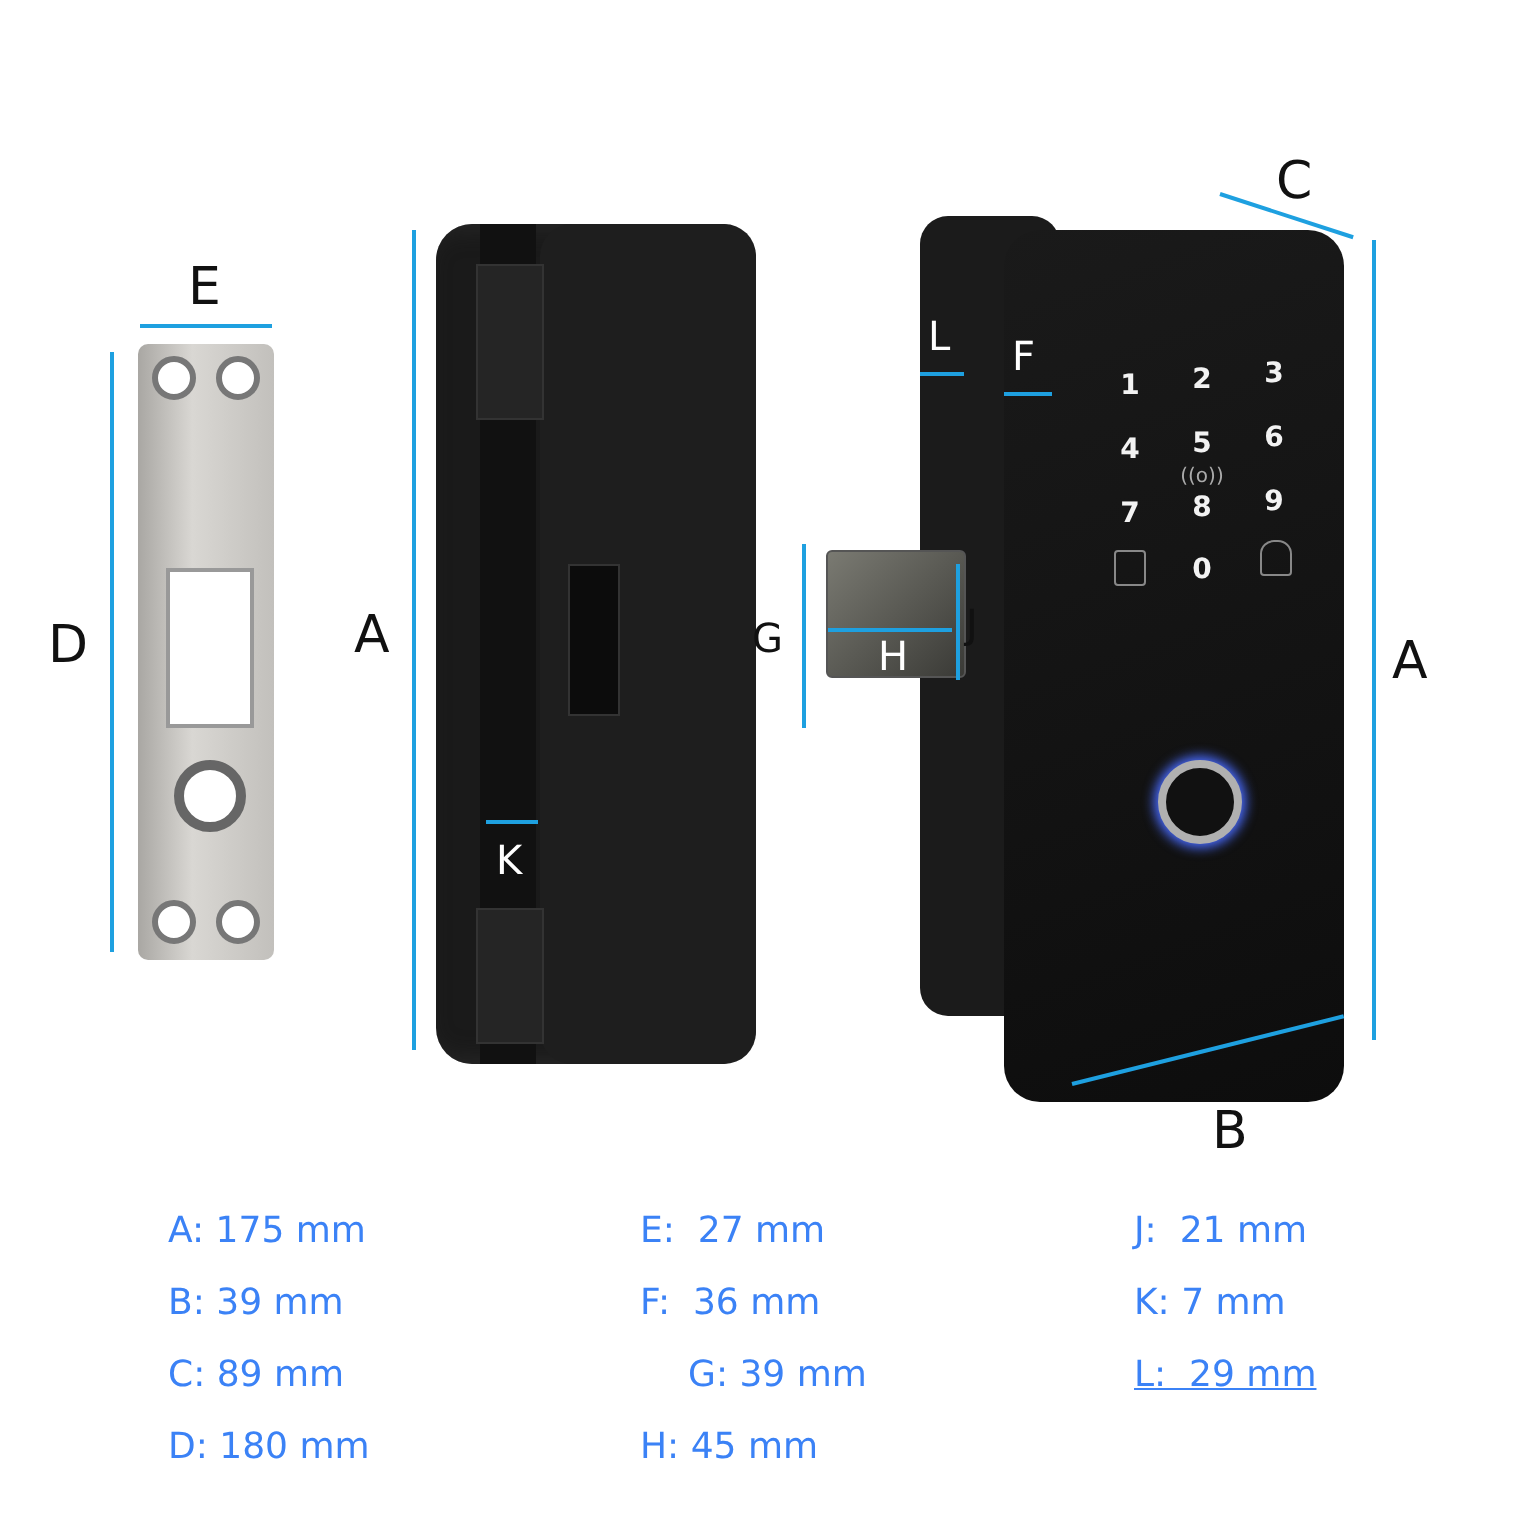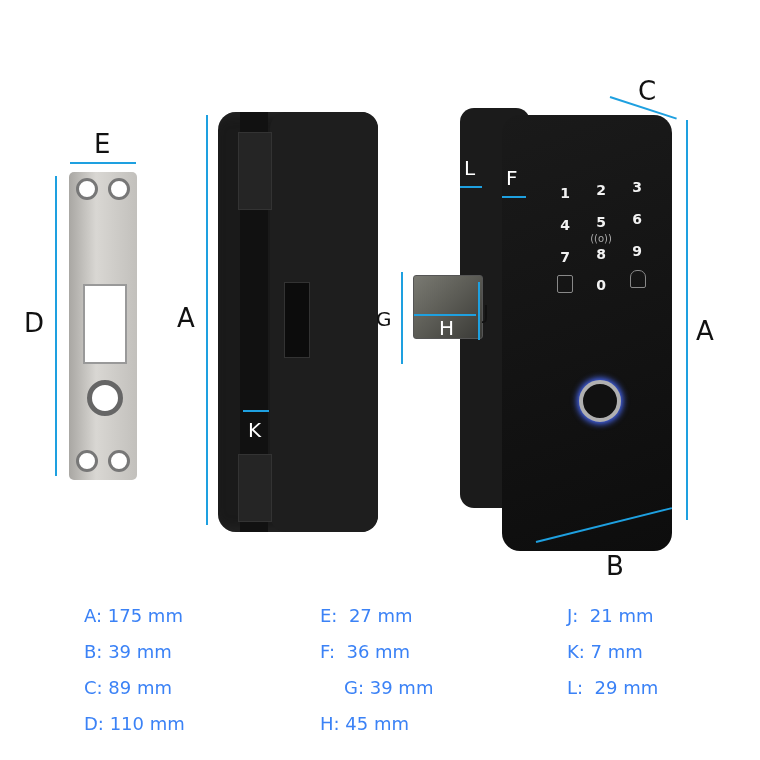--- a/index.html
+++ b/index.html
@@ -71,20 +71,20 @@
 <div class="arrow-v" style="left:401px;top:272px;height:92px;"></div>
 <div class="lbl" style="left:376px;top:309px;font-size:20px;">G</div>
 <div class="arrow-h" style="left:414px;top:314px;width:62px;"></div>
 <div class="lbl" style="left:439px;top:318px;font-size:20px;color:#fff;">H</div>
 <div class="arrow-v" style="left:478px;top:282px;height:58px;"></div>
 <div class="lbl" style="left:483px;top:302px;font-size:20px;">J</div>
 
 <div class="spec" style="left:84px;top:605px;">A: 175 mm</div>
 <div class="spec" style="left:84px;top:641px;">B: 39 mm</div>
 <div class="spec" style="left:84px;top:677px;">C: 89 mm</div>
-<div class="spec" style="left:84px;top:713px;">D: 110 mm</div>
+<div class="spec" style="left:84px;top:713px;">D: 180 mm</div>
 <div class="spec" style="left:320px;top:605px;">E:  27 mm</div>
 <div class="spec" style="left:320px;top:641px;">F:  36 mm</div>
 <div class="spec" style="left:320px;top:677px;margin-left:24px;">G: 39 mm</div>
 <div class="spec" style="left:320px;top:713px;">H: 45 mm</div>
 <div class="spec" style="left:567px;top:605px;">J:  21 mm</div>
 <div class="spec" style="left:567px;top:641px;">K: 7 mm</div>
-<div class="spec" style="left:567px;top:677px;">L:  29 mm</div>
+<div class="spec" style="left:567px;top:677px;text-decoration:underline;">L:  29 mm</div>
 
 </body></html>

